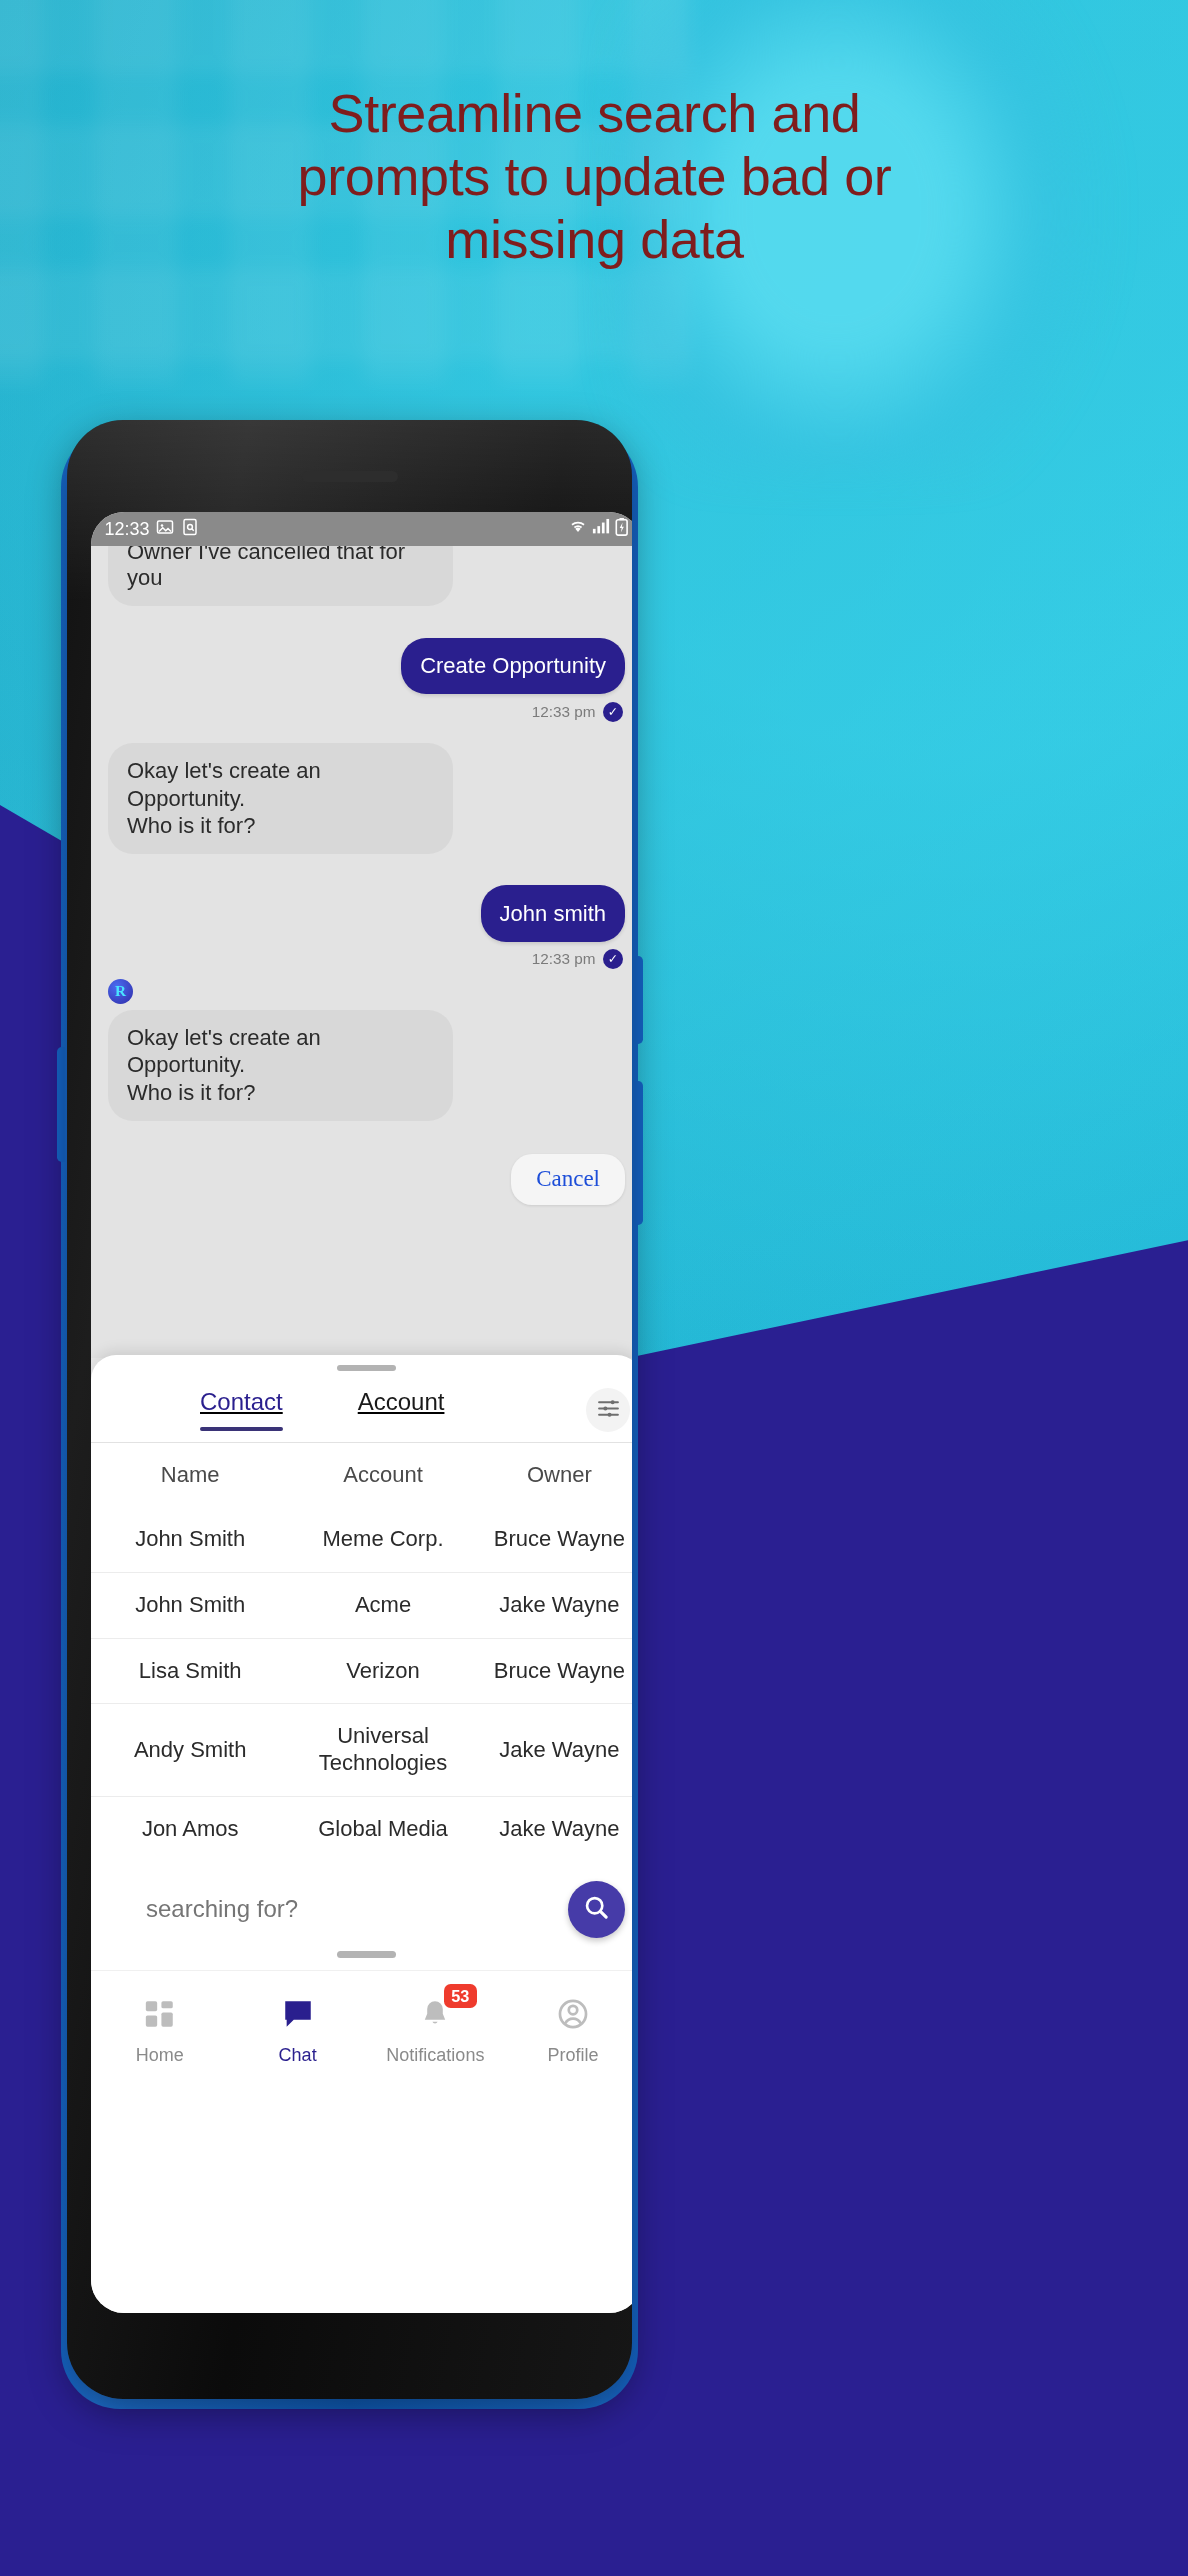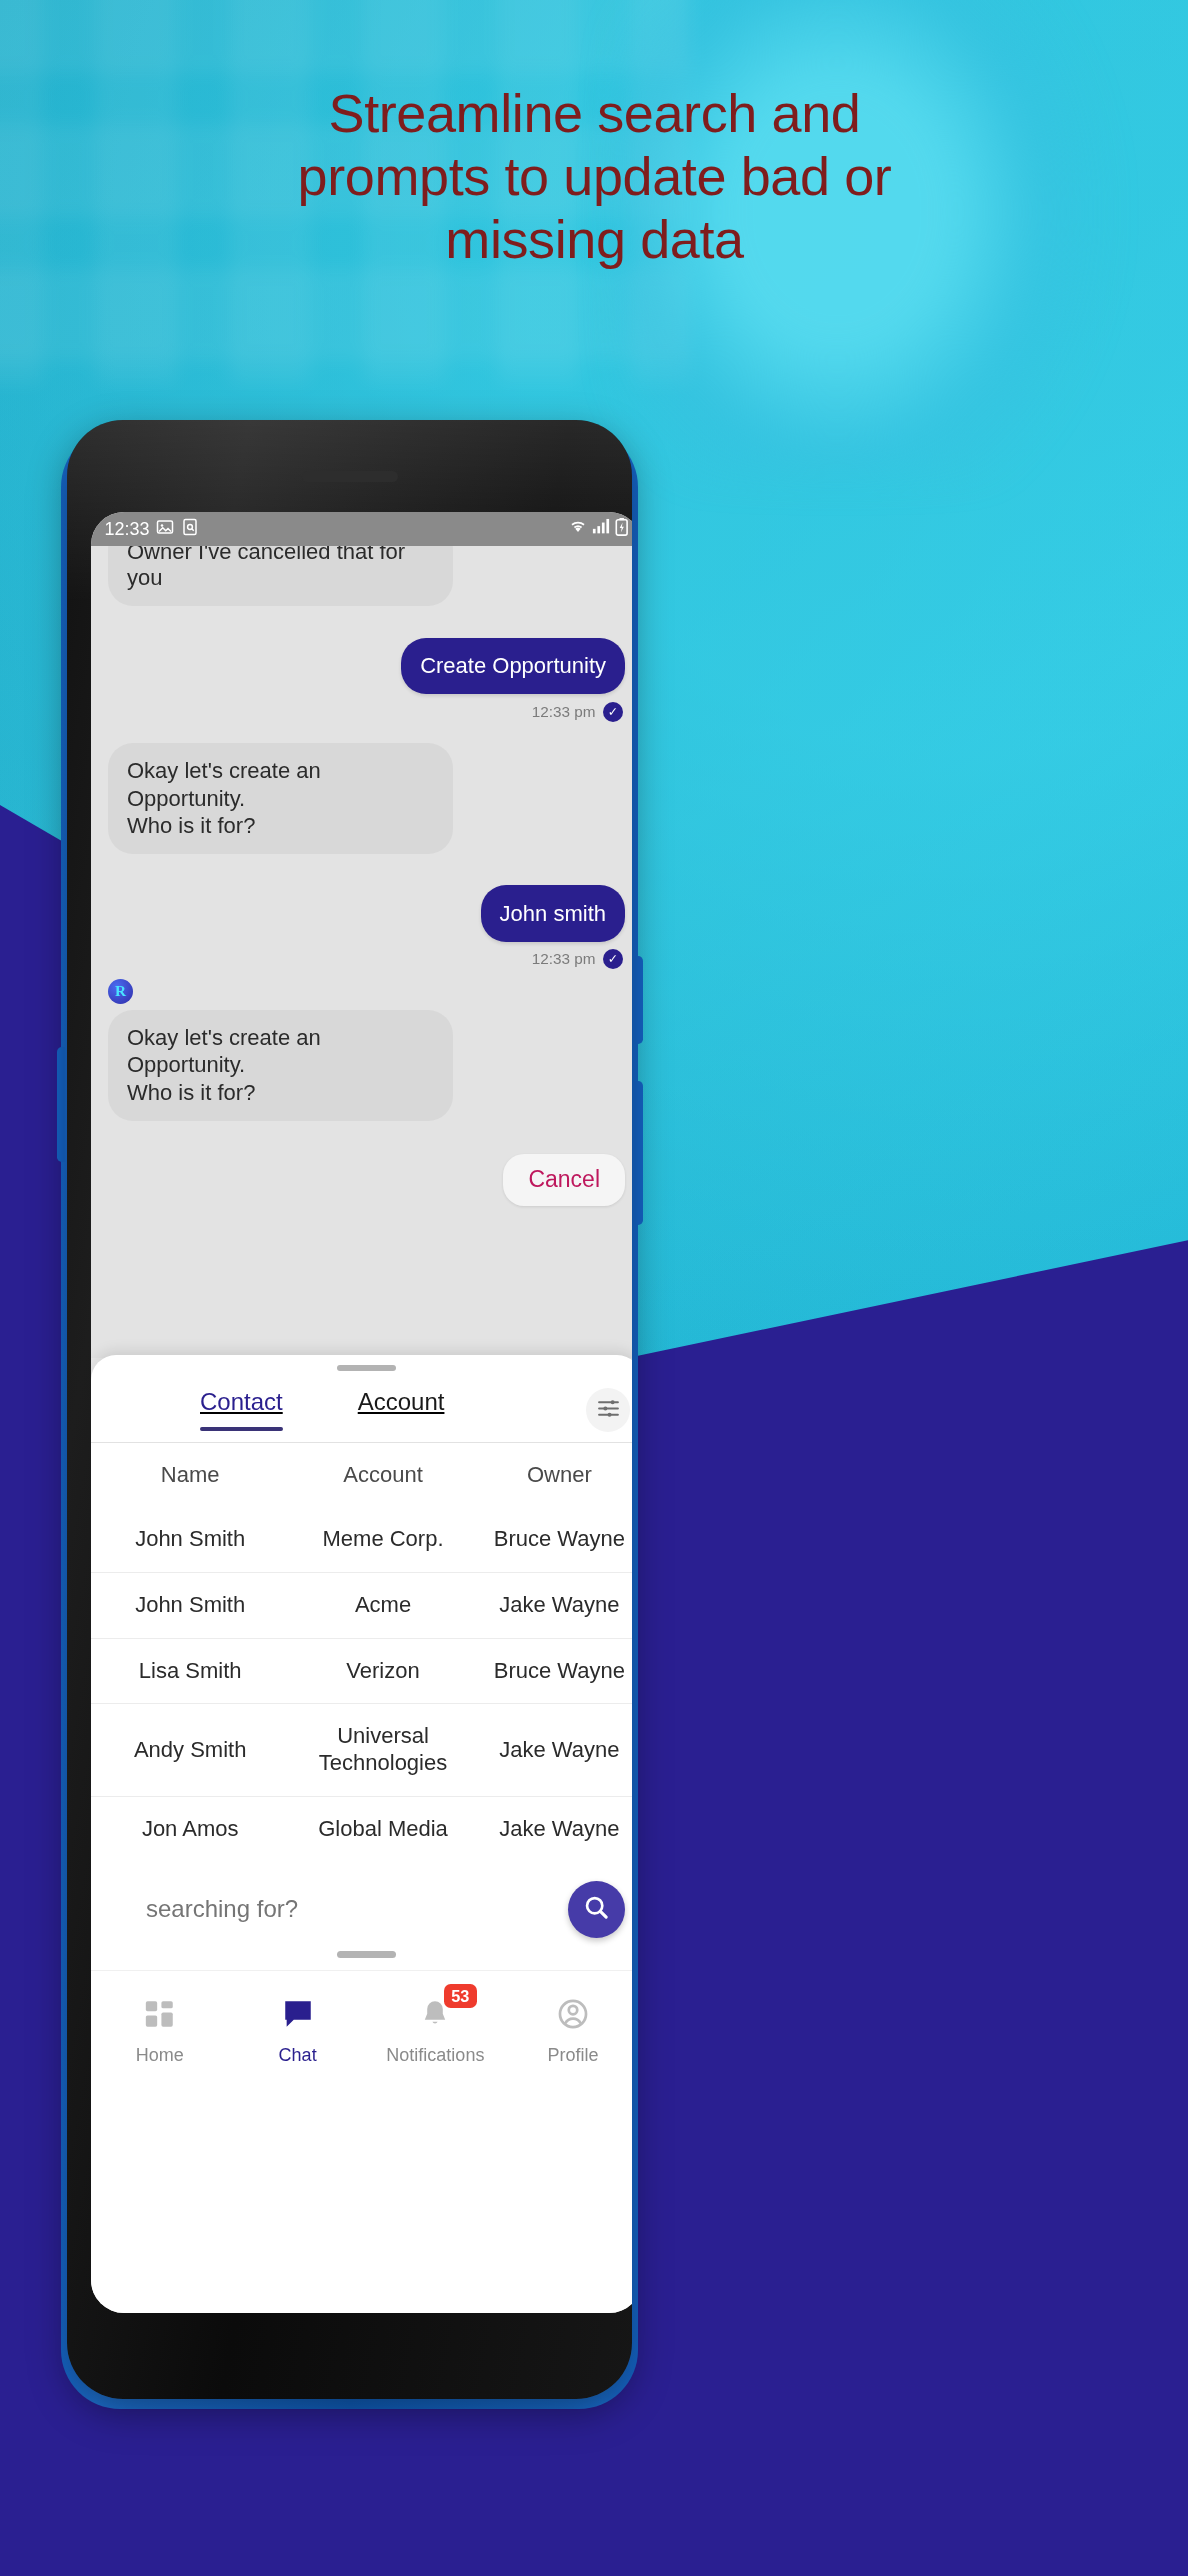--- a/index.html
+++ b/index.html
@@ -176,24 +176,24 @@
   .avatar {
     width: 25px; height: 25px; border-radius: 50%;
     background: radial-gradient(circle at 35% 30%, #4b6cf0, #2f2ba8);
     display: flex; align-items: center; justify-content: center;
     color: #49e4ff; font-size: 15.3px; font-weight: 700;
     margin-bottom: 5.7px;
     font-family: "Liberation Serif", serif;
   }
   #cancel-btn {
     margin-left: auto;
-    background: #f5f5f5; color: #be185d;
+    background: #f5f5f5; color: #1d4ed8;
     border: none; border-radius: 21px;
     padding: 12.5px 25px; font-size: 23px;
-    font-family: Liberation Sans, sans-serif;
+    font-family: Liberation Serif, serif;
     box-shadow: 0 1px 2.9px rgba(0,0,0,.1);
   }
 
   
   #sheet {
     position: absolute; left: 0; bottom: 0;
     width: 100%; height: 958px;
     background: #fff;
     border-radius: 25px 25px 0 0;
     box-shadow: 0 -3.8px 13.4px rgba(0,0,0,.10);

